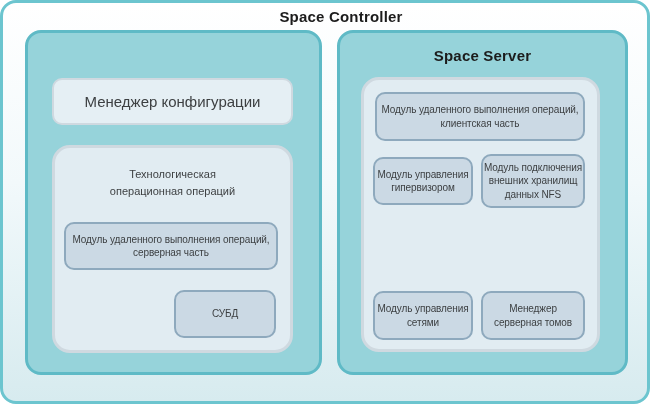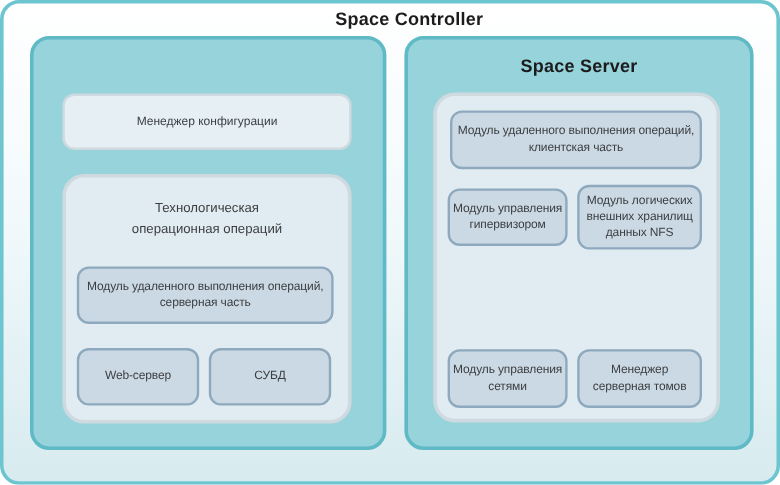--- a/index.html
+++ b/index.html
@@ -55,21 +55,21 @@
     background:var(--inner-fill);
     border:3px solid var(--inner-border);
     border-radius:18px;
   }
   .config-box{
     left:24px;top:45px;width:241px;height:47px;
     border-width:2px;border-radius:10px;
     display:flex;align-items:center;justify-content:center;
     background:#e5eff4;
   }
-  .config-box .label{font-size:10px;color:var(--text-module);}
+  .config-box .label{font-size:15px;color:var(--text-module);}
   .tos-box{left:24px;top:112px;width:241px;height:208px;}
   .server-box{left:21px;top:44px;width:239px;height:275px;}
   .tos-label{
     position:absolute;left:0;top:18px;width:100%;
     text-align:center;white-space:pre;
     font-size:11px;line-height:1.55;color:var(--text-module);
   }
   .module{
     position:absolute;
     box-sizing:border-box;
@@ -107,36 +107,35 @@
     <div class="lightbox config-box">
       <span class="label">Менеджер конфигурации</span>
     </div>
 
     <div class="lightbox tos-box">
       <div class="tos-label">Технологическая
 операционная операций</div>
 
       <div class="module m-remote-server">Модуль удаленного выполнения операций,
 серверная часть</div>
-      <div class="module m-web">Web-сервер</div>
       <div class="module m-dbms">СУБД</div>
     </div>
 
   </div>
 
   <div class="panel panel-right">
 
     <div class="panel-title">Space Server</div>
 
     <div class="lightbox server-box">
       <div class="module m-remote-client">Модуль удаленного выполнения операций,
 клиентская часть</div>
       <div class="module m-hyperv-mgmt">Модуль управления
 гипервизором</div>
-      <div class="module m-nfs">Модуль логических
+      <div class="module m-nfs">Модуль подключения
 внешних хранилищ
 данных NFS</div>
       <div class="module m-network">Модуль управления
 сетями</div>
       <div class="module m-lvm">Менеджер
 серверная томов</div>
     </div>
 
   </div>
 

